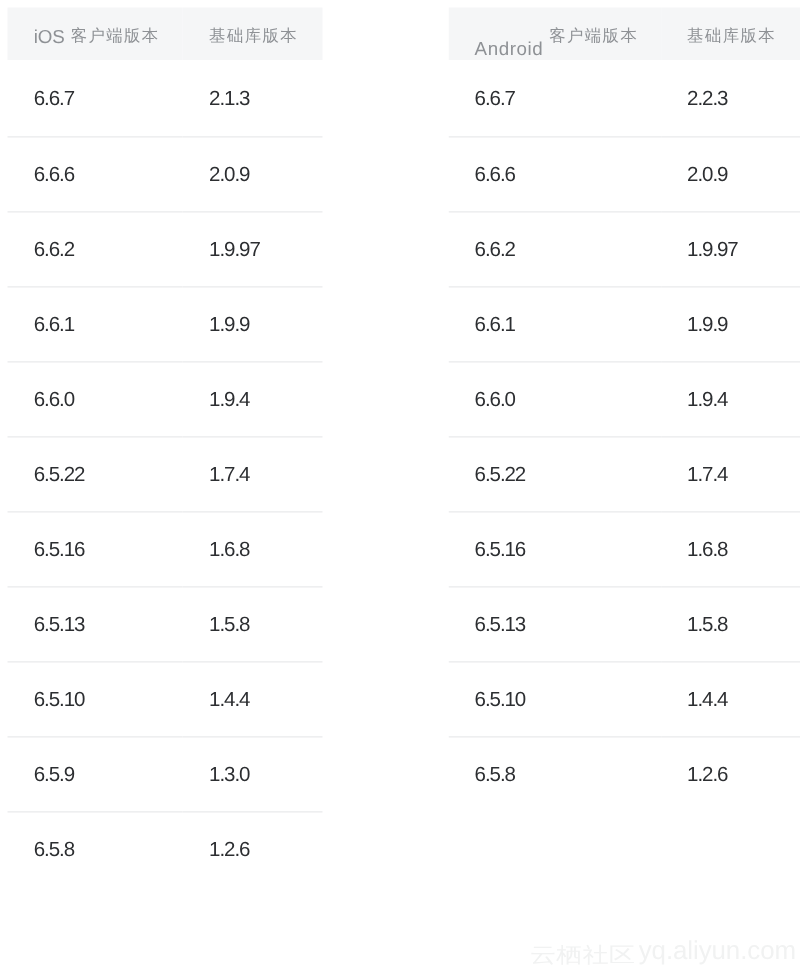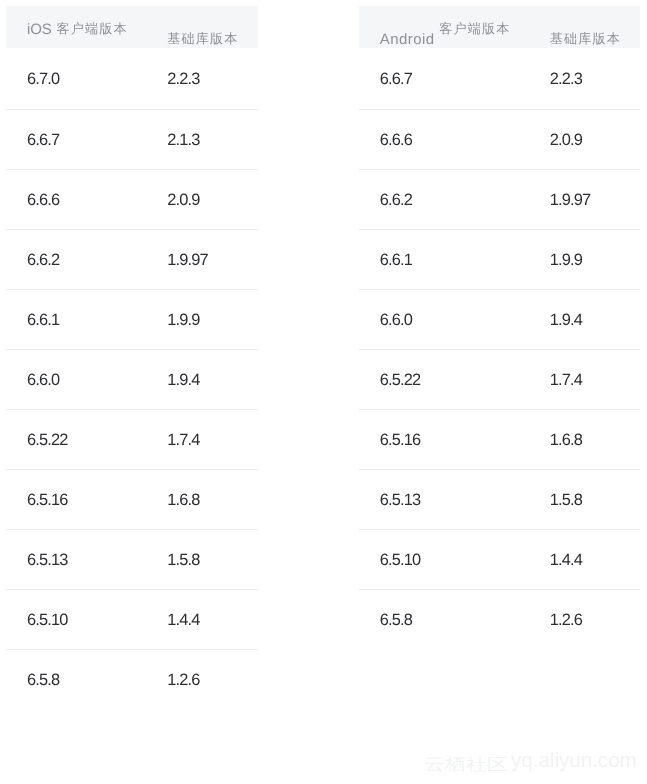--- a/index.html
+++ b/index.html
@@ -29,21 +29,21 @@
     text-align:left;
     height:41.4px;
     padding:0 0 0 21px;
     vertical-align:middle;
     white-space:nowrap;
   }
   thead th span{position:relative;top:4px;}
   thead th .lat{letter-spacing:-0.1px;top:3px;}
   thead th .lat.wide{letter-spacing:0.45px;top:13px;}
   thead th .cjk{font-size:13.1px;letter-spacing:1.15px;top:2px;}
-  thead th .cjk.only{font-size:13.1px;letter-spacing:1.15px;top:12px;}
+  thead th .cjk.only{font-size:13.1px;letter-spacing:1.15px;top:2px;}
   tbody td{
     height:59px;
     border-top:1px solid #e9eaec;
     color:#2c2e31;
     font-size:16.4px;
     letter-spacing:-0.85px;
     padding:0 0 0 21px;
     vertical-align:middle;
     white-space:nowrap;
     line-height:1;
@@ -73,24 +73,20 @@
           <col class="c2">
         </colgroup>
       <thead>
           <tr>
             <th><span class="lat">iOS</span><span class="cjk"> 客户端版本</span></th>
             <th><span class="cjk only">基础库版本</span></th>
           </tr>
         </thead>
       <tbody>
           <tr>
-            <td><span class="v">6.7.0</span></td>
-            <td><span class="v">2.2.3</span></td>
-          </tr>
-          <tr>
             <td><span class="v">6.6.7</span></td>
             <td><span class="v">2.1.3</span></td>
           </tr>
           <tr>
             <td><span class="v">6.6.6</span></td>
             <td><span class="v">2.0.9</span></td>
           </tr>
           <tr>
             <td><span class="v">6.6.2</span></td>
             <td><span class="v">1.9.97</span></td>
@@ -111,20 +107,24 @@
             <td><span class="v">6.5.16</span></td>
             <td><span class="v">1.6.8</span></td>
           </tr>
           <tr>
             <td><span class="v">6.5.13</span></td>
             <td><span class="v">1.5.8</span></td>
           </tr>
           <tr>
             <td><span class="v">6.5.10</span></td>
             <td><span class="v">1.4.4</span></td>
+          </tr>
+          <tr>
+            <td><span class="v">6.5.9</span></td>
+            <td><span class="v">1.3.0</span></td>
           </tr>
           <tr>
             <td><span class="v">6.5.8</span></td>
             <td><span class="v">1.2.6</span></td>
           </tr>
         </tbody>
     </table>
   </div>
   <div class="table-wrap right">
     <table>

